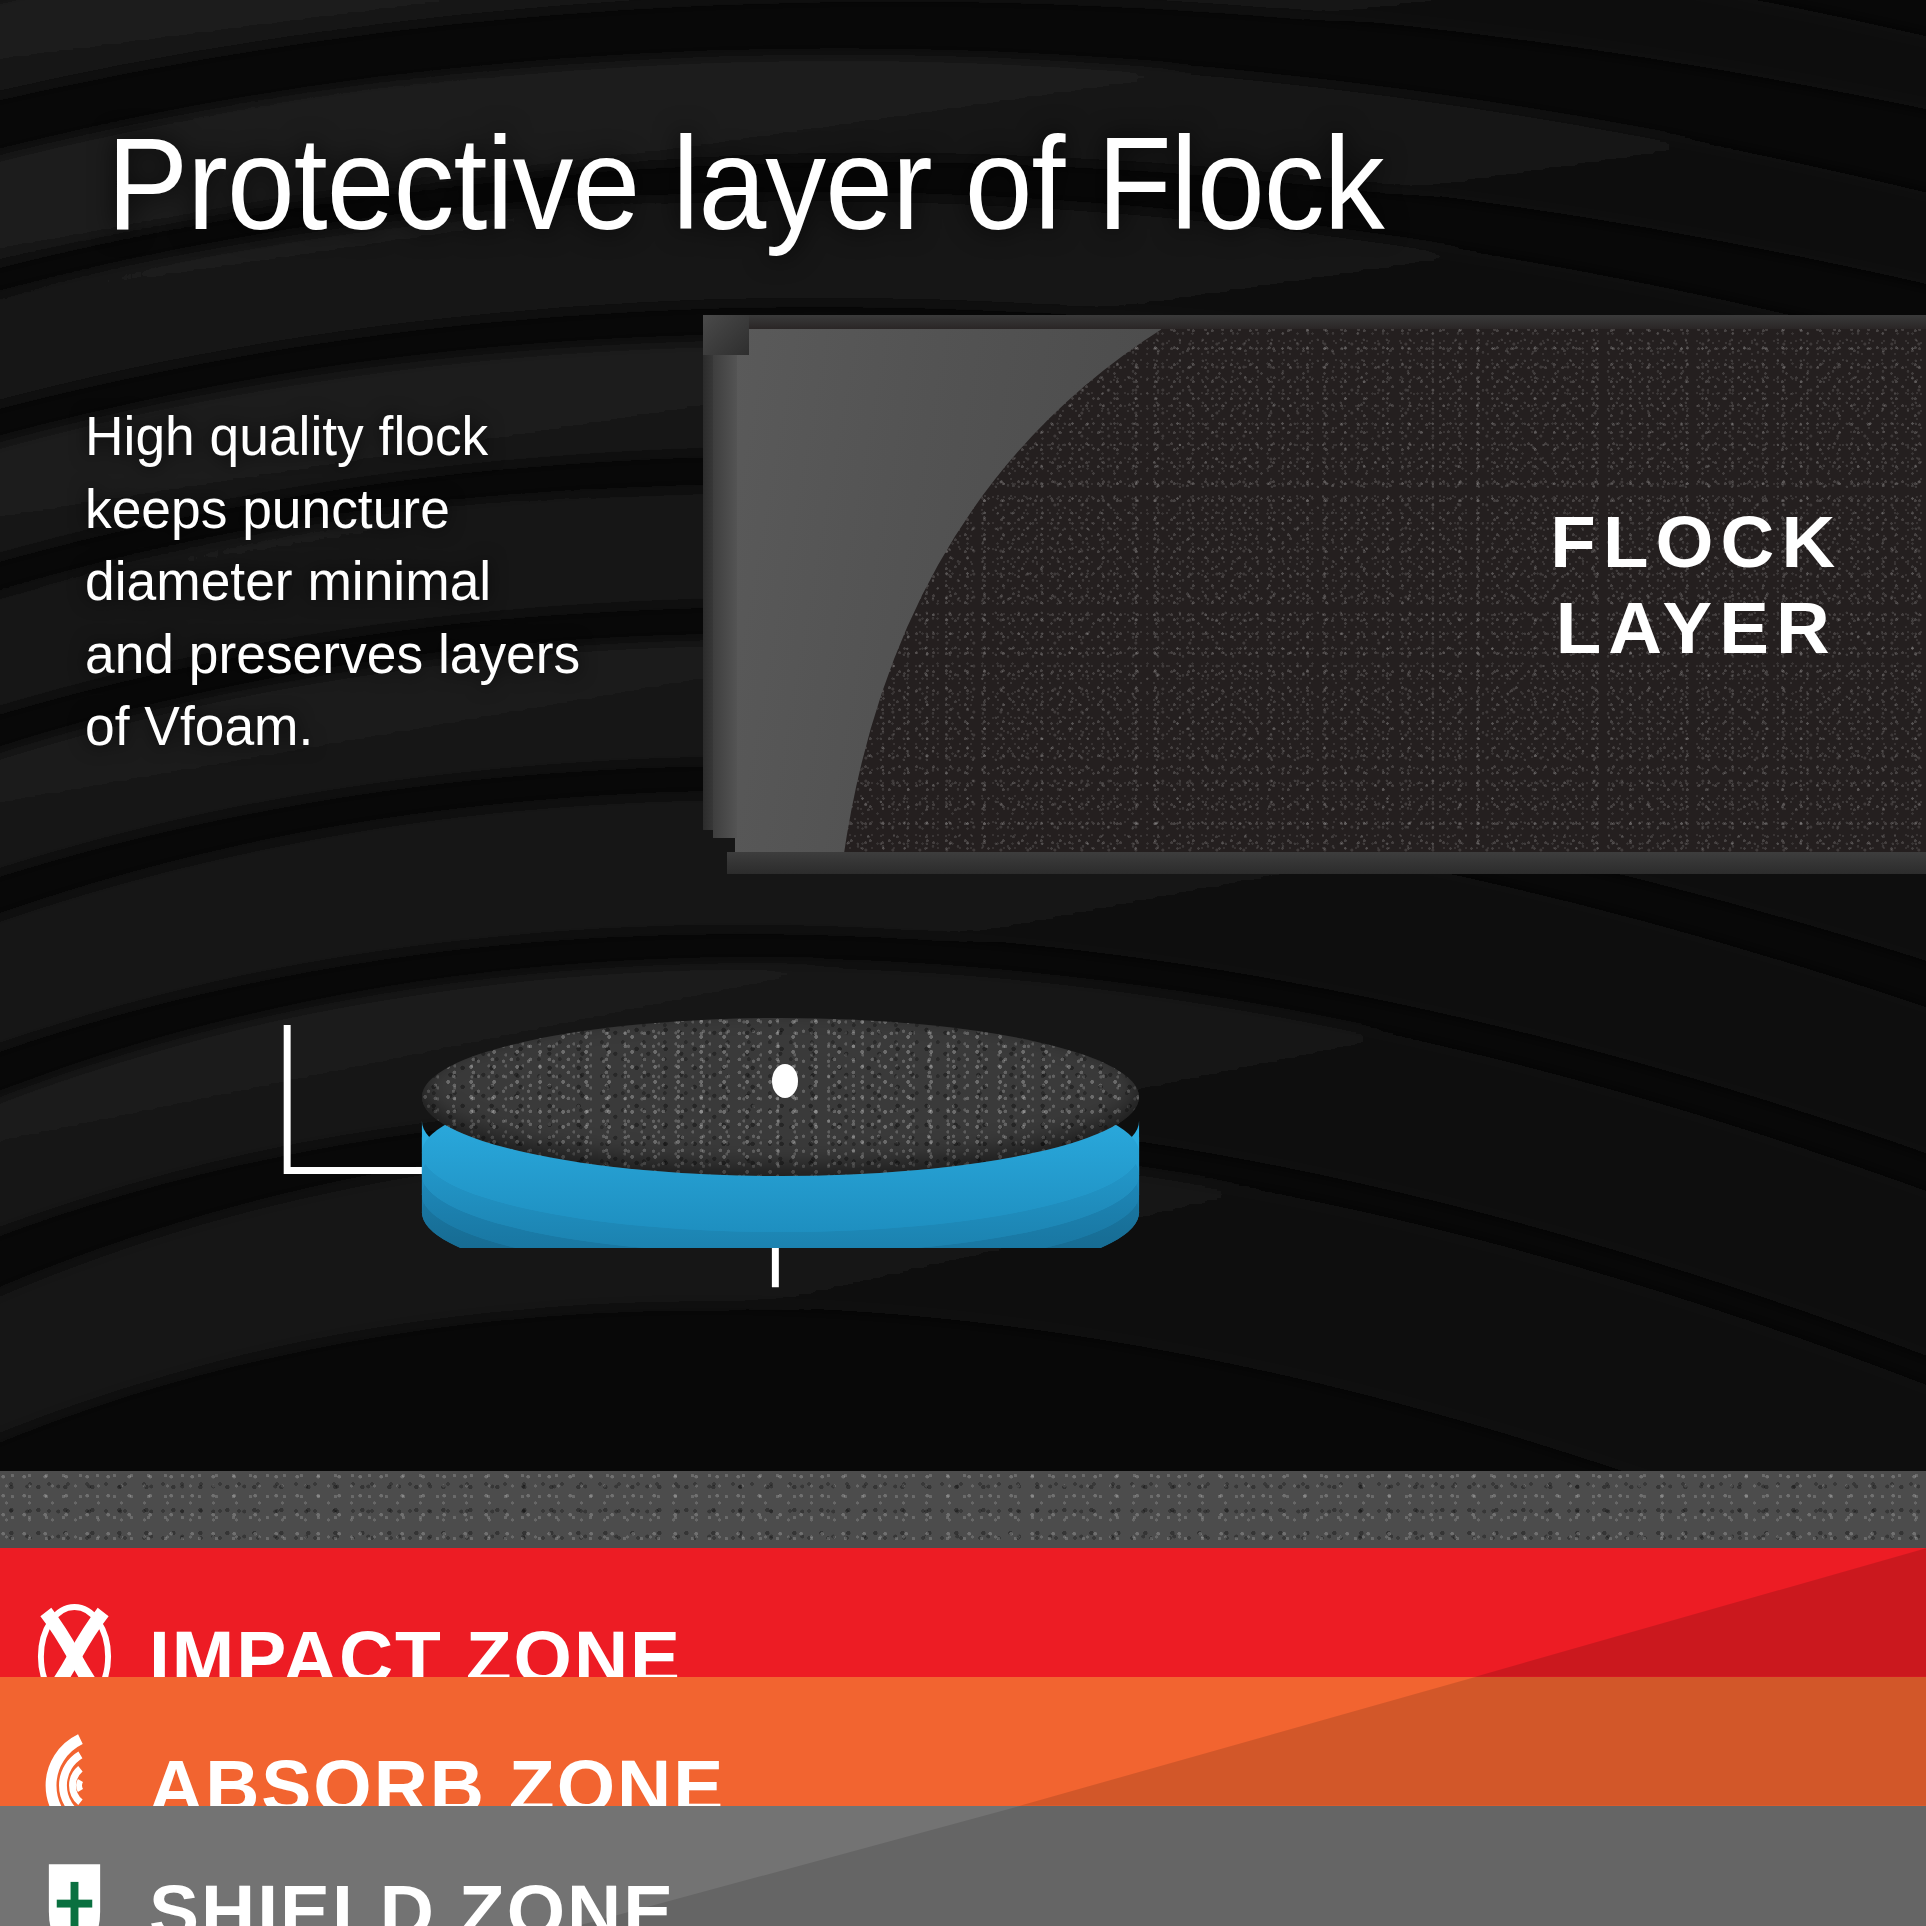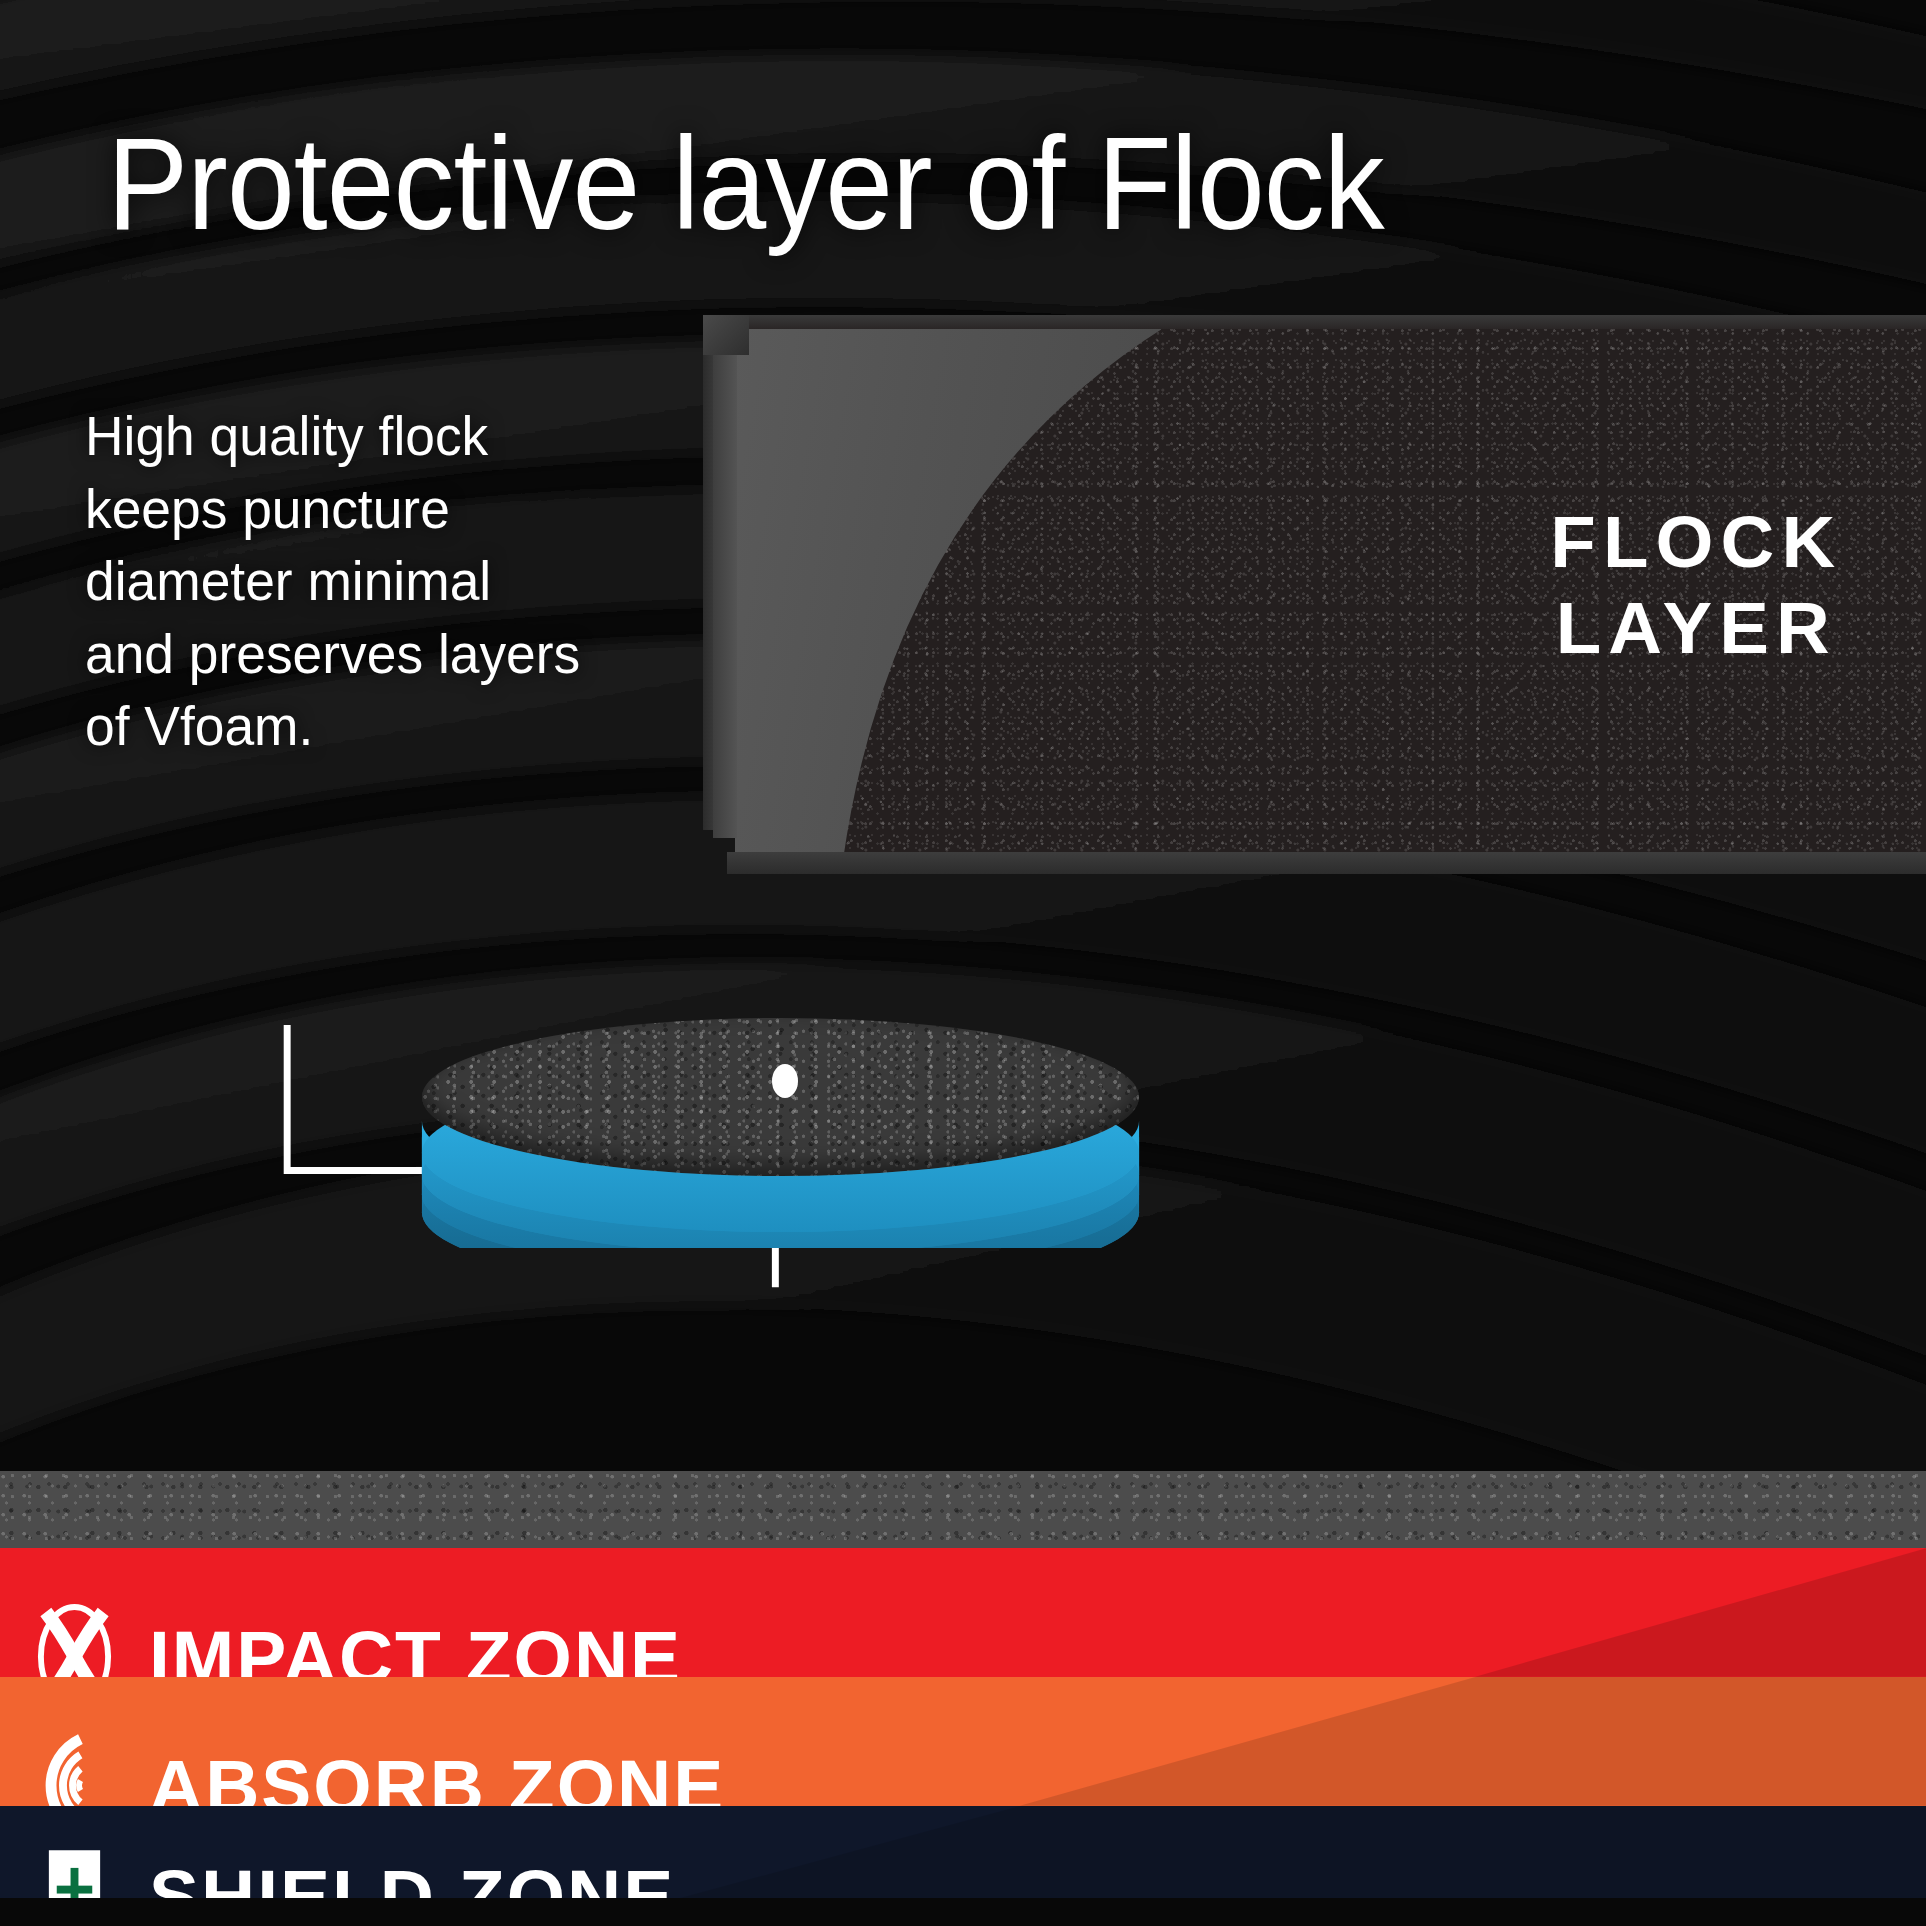--- a/index.html
+++ b/index.html
@@ -127,21 +127,21 @@
   }
   .puck-dot{
     position:absolute;left:358px;top:46px;width:26px;height:34px;
     background:#ffffff;border-radius:50%;
   }
 
   
   .zone{position:absolute;left:0;width:1927px;overflow:hidden;}
   #zone-impact{top:1548px;height:129px;background:#ED1C24;}
   #zone-absorb{top:1677px;height:129px;background:#F26430;}
-  #zone-shield{top:1806px;height:92px;background:#0f172a;}
+  #zone-shield{top:1806px;height:121px;background:#737373;}
   .zone-diag{position:absolute;inset:0;}
   .zone-row{position:absolute;left:0;top:0;height:100%;display:flex;align-items:center;margin-top:44px;}
   .zone-ico{width:149px;height:100%;display:flex;align-items:center;justify-content:center;flex:0 0 149px;}
   .zone-label{
     font-family:"Liberation Sans", sans-serif;
     font-weight:700;font-size:75px;color:#ffffff;
     letter-spacing:2px;
     transform:scaleX(1.0);
     white-space:nowrap;
   }

